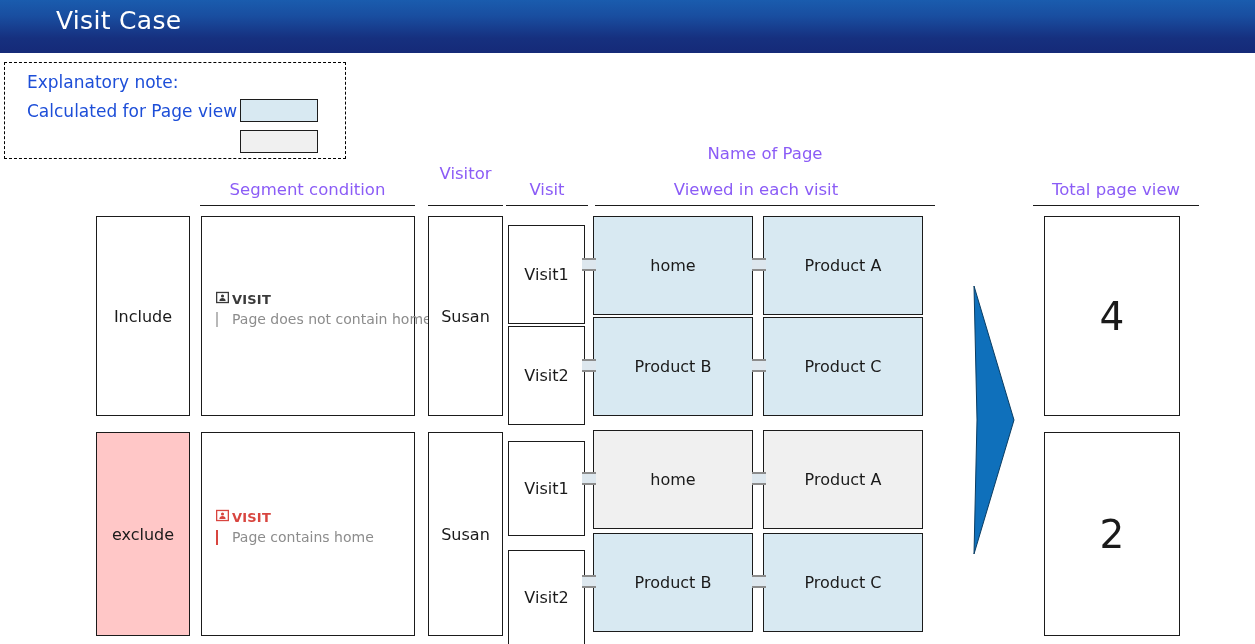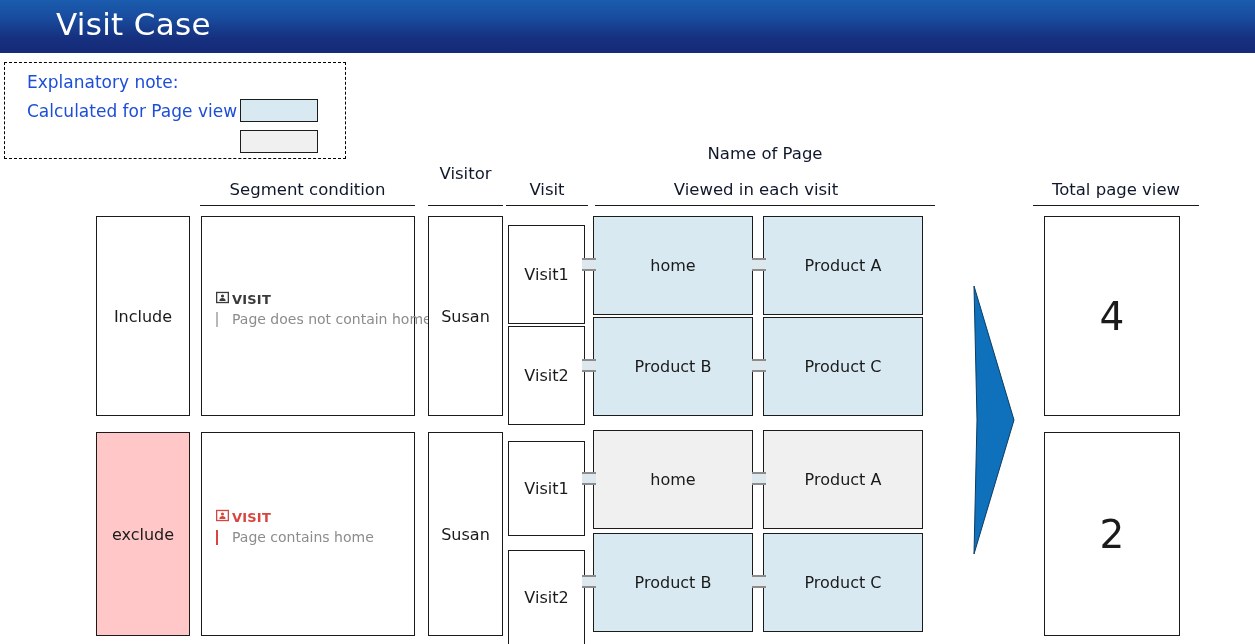--- a/index.html
+++ b/index.html
@@ -20,21 +20,21 @@
   #title-bar {
     position: absolute;
     left: 0; top: 0;
     width: 1255px; height: 53px;
     background: linear-gradient(to bottom, #1a5cae 0%, #194ea0 30%, #16307f 72%, #152a78 100%);
   }
   #title-text {
     position: absolute;
     left: 56px;
     top: 6px;
-    font-size: 31px;
+    font-size: 25px;
     color: #ffffff;
     font-weight: 400;
     letter-spacing: 0.3px;
     white-space: nowrap;
   }
 
   
   #legend-box {
     position: absolute;
     left: 4px; top: 62px;
@@ -65,21 +65,21 @@
     box-sizing: border-box;
   }
   #swatch-calculated { top: 99px; background: #d8e9f2; }
   #swatch-not-calculated { top: 130px; background: #f0f0f0; }
 
   
   .col-header {
     position: absolute;
     text-align: center;
     font-size: 16.5px;
-    color: #0f172a;
+    color: #8b5cf6;
     white-space: nowrap;
   }
   .col-rule {
     position: absolute;
     height: 0;
     border-top: 1.6px solid #1b1b1b;
   }
   #hdr-nameofpage {
     left: 595px; top: 144px; width: 340px;
     font-size: 16.5px;

